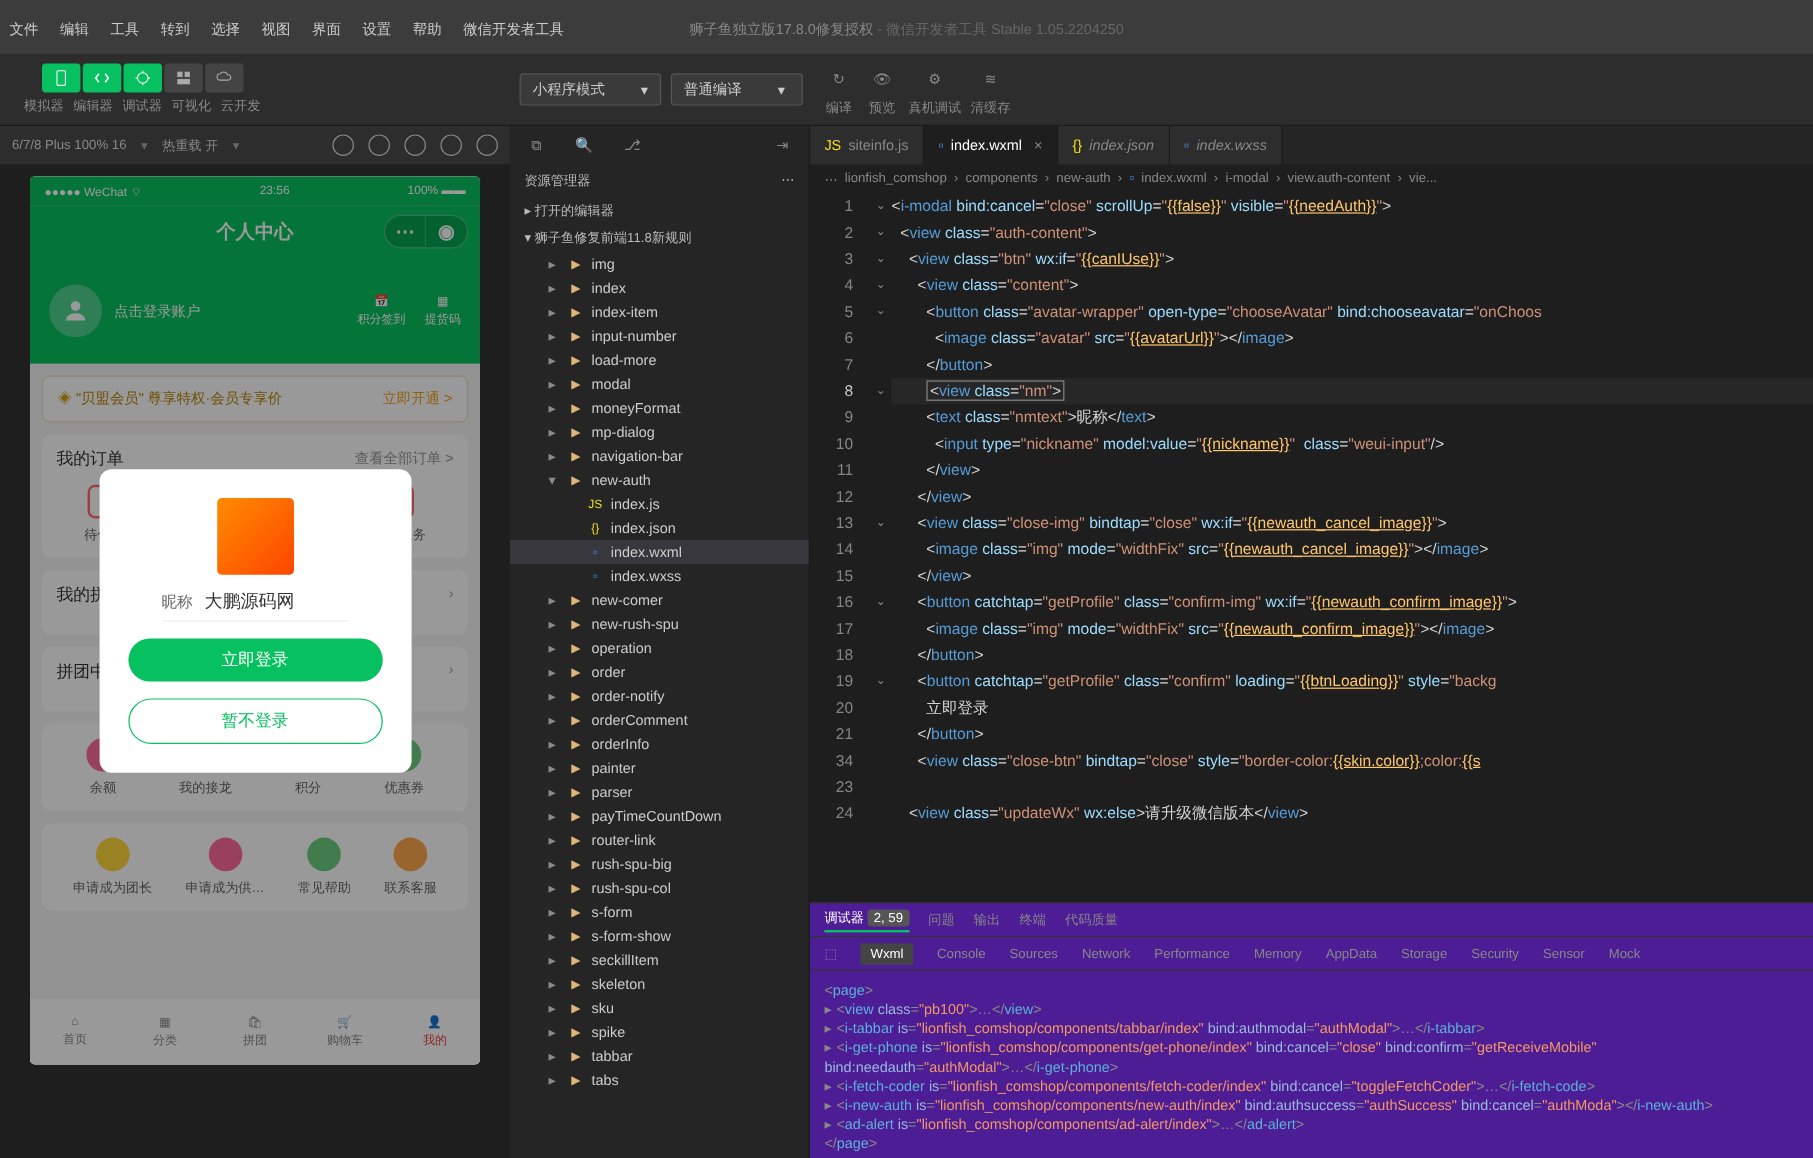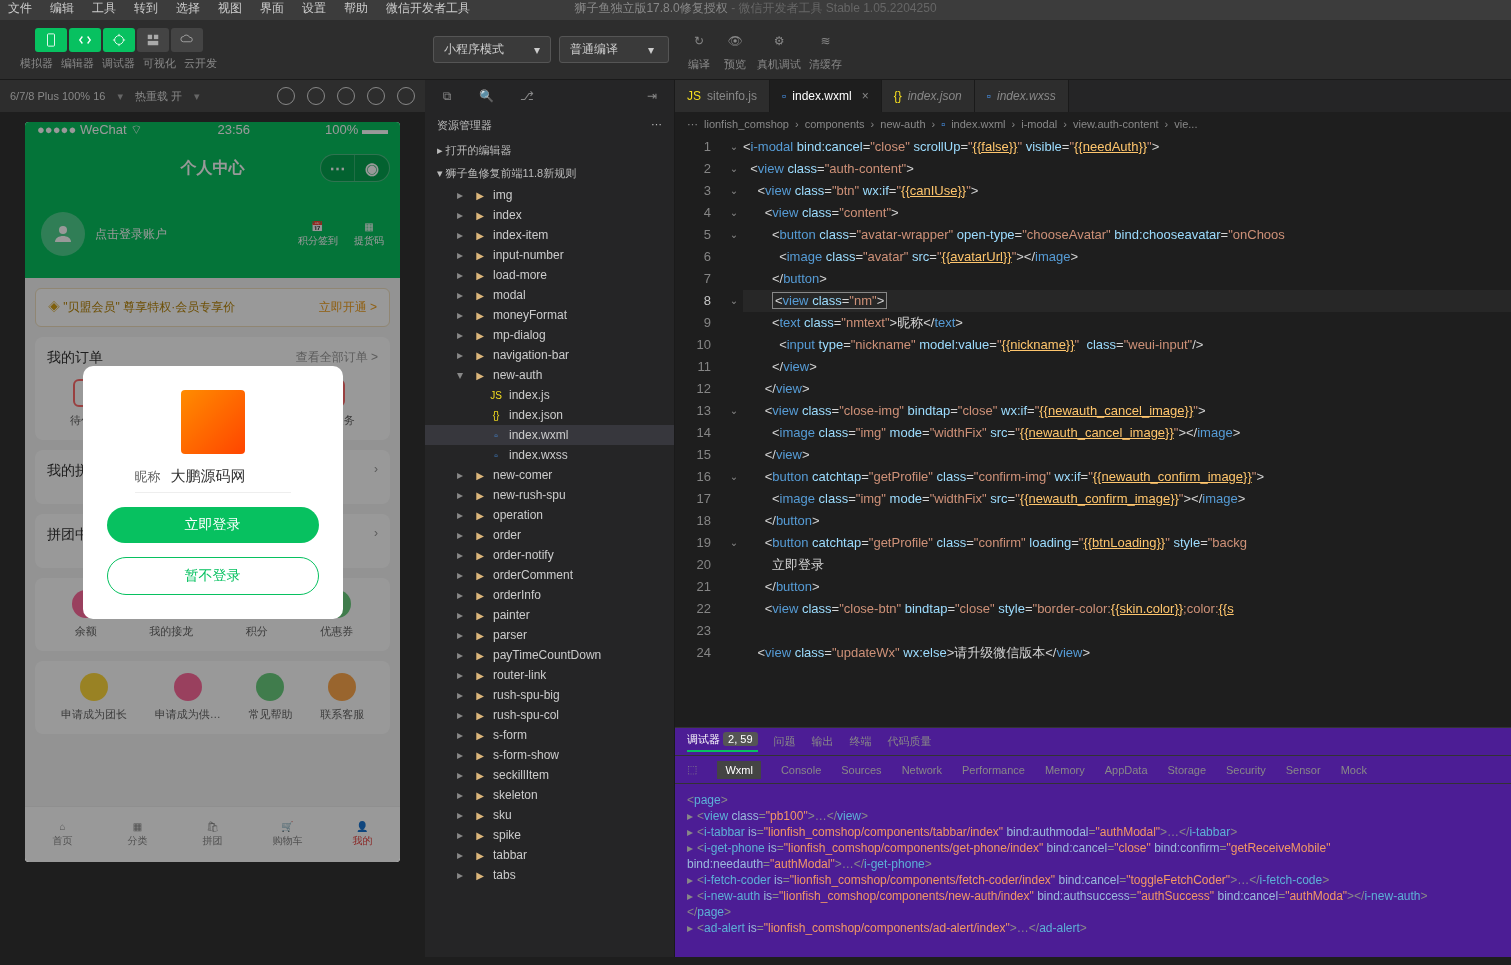--- a/index.html
+++ b/index.html
@@ -1,35 +1,35 @@
 <!DOCTYPE html>
 <html><head>
 <meta charset="utf-8">
 <style>
 *{margin:0;padding:0;box-sizing:border-box;font-family:"Microsoft YaHei",-apple-system,sans-serif}
 body{background:#1e1e1e;color:#ccc;font-size:12px;overflow:hidden;width:1511px;height:965px}
-.menubar{background:#3c3c3c;height:20px;display:flex;align-items:flex-start;padding:0 8px;gap:18px;color:#ccc}
+.menubar{background:#3c3c3c;height:45px;display:flex;align-items:flex-end;padding:12px 8px;gap:18px;color:#ccc}
 .menubar span{cursor:pointer}
 .title-center{position:absolute;left:50%;transform:translateX(-50%);color:#888}
 .toolbar{background:#2d2d2d;height:60px;display:flex;align-items:center;padding:0 20px;gap:8px;border-bottom:1px solid #1a1a1a}
 .tool-group{display:flex;flex-direction:column;align-items:center;gap:4px}
 .tool-btns{display:flex;gap:2px}
 .btn-green{background:#07c160;width:32px;height:24px;display:flex;align-items:center;justify-content:center;border-radius:3px;cursor:pointer}
 .btn-gray{background:#444;width:32px;height:24px;display:flex;align-items:center;justify-content:center;border-radius:3px;cursor:pointer}
 .tool-label{color:#888;font-size:11px}
 .dropdown{background:#3a3a3a;border:1px solid #555;padding:4px 10px;border-radius:3px;display:flex;align-items:center;gap:30px;cursor:pointer;font-size:12px}
 .icon-btn{width:28px;height:28px;display:flex;align-items:center;justify-content:center;cursor:pointer;color:#888;border-radius:3px}
 .main{display:flex;height:calc(100% - 88px)}
 .simulator{width:425px;background:#252525;display:flex;flex-direction:column}
 .sim-bar{height:32px;background:#2d2d2d;display:flex;align-items:center;padding:0 10px;gap:12px;color:#888;font-size:11px}
 .sim-bar .sp{flex:1}
 .sim-circle{width:18px;height:18px;border:1.5px solid #888;border-radius:50%;cursor:pointer}
 .phone{flex:1;display:flex;justify-content:center;align-items:flex-start;padding-top:10px;background:#1e1e1e}
 .phone-body{width:375px;height:740px;background:#f5f5f5;position:relative;overflow:hidden;border-radius:4px}
-.status-bar{height:24px;background:#07c160;color:#fff;display:flex;justify-content:space-between;padding:0 12px;font-size:13px}
+.status-bar{height:24px;background:#07c160;color:#fff;display:flex;align-items:center;justify-content:space-between;padding:0 12px;font-size:10px}
 .nav-bar{height:44px;background:#07c160;color:#fff;display:flex;align-items:center;justify-content:center;position:relative;font-size:16px;font-weight:700}
 .capsule{position:absolute;right:10px;display:flex;background:rgba(0,0,0,0.15);border-radius:14px;border:1px solid rgba(255,255,255,0.3)}
 .capsule span{width:34px;height:26px;display:flex;align-items:center;justify-content:center;color:#fff;font-size:16px}
 .capsule span:first-child{border-right:1px solid rgba(255,255,255,0.2)}
 .user-header{height:88px;background:#07c160;display:flex;align-items:center;padding:0 16px;color:#fff;justify-content:space-between}
 .user-left{display:flex;align-items:center;gap:10px}
 .avatar-ph{width:44px;height:44px;background:rgba(255,255,255,0.3);border-radius:50%;display:flex;align-items:center;justify-content:center}
 .user-right{display:flex;gap:16px;font-size:10px}
 .uc{display:flex;flex-direction:column;align-items:center;gap:2px}
 .vip-bar{margin:10px;padding:10px 12px;background:#fff;border:1px solid #f0e0c0;border-radius:6px;display:flex;align-items:center;justify-content:space-between;font-size:12px;color:#b8860b}
@@ -572,21 +572,21 @@
           <div>12</div>
           <div>13</div>
           <div>14</div>
           <div>15</div>
           <div>16</div>
           <div>17</div>
           <div>18</div>
           <div>19</div>
           <div>20</div>
           <div>21</div>
-          <div>22</div>
+          <div>34</div>
           <div>23</div>
           <div>24</div>
         </div>
       <div class="fold-col" id="foldcol">
           <div>⌄</div>
           <div>⌄</div>
           <div>⌄</div>
           <div>⌄</div>
           <div>⌄</div>
           <div></div>
@@ -633,18 +633,18 @@
         <span>Sensor</span>
         <span>Mock</span>
       </div>
       <div class="dbg-content">
 <div>&lt;<span class="dt">page</span>&gt;</div>
 <div><span class="arr">▸</span>&lt;<span class="dt">view</span> <span class="da">class</span>=<span class="ds">"pb100"</span>&gt;…&lt;/<span class="dt">view</span>&gt;</div>
 <div><span class="arr">▸</span>&lt;<span class="dt">i-tabbar</span> <span class="da">is</span>=<span class="ds">"lionfish_comshop/components/tabbar/index"</span> <span class="da">bind:authmodal</span>=<span class="ds">"authModal"</span>&gt;…&lt;/<span class="dt">i-tabbar</span>&gt;</div>
 <div><span class="arr">▸</span>&lt;<span class="dt">i-get-phone</span> <span class="da">is</span>=<span class="ds">"lionfish_comshop/components/get-phone/index"</span> <span class="da">bind:cancel</span>=<span class="ds">"close"</span> <span class="da">bind:confirm</span>=<span class="ds">"getReceiveMobile"</span> <span class="da">bind:needauth</span>=<span class="ds">"authModal"</span>&gt;…&lt;/<span class="dt">i-get-phone</span>&gt;</div>
 <div><span class="arr">▸</span>&lt;<span class="dt">i-fetch-coder</span> <span class="da">is</span>=<span class="ds">"lionfish_comshop/components/fetch-coder/index"</span> <span class="da">bind:cancel</span>=<span class="ds">"toggleFetchCoder"</span>&gt;…&lt;/<span class="dt">i-fetch-code</span>&gt;</div>
 <div><span class="arr">▸</span>&lt;<span class="dt">i-new-auth</span> <span class="da">is</span>=<span class="ds">"lionfish_comshop/components/new-auth/index"</span> <span class="da">bind:authsuccess</span>=<span class="ds">"authSuccess"</span> <span class="da">bind:cancel</span>=<span class="ds">"authModa"</span>&gt;&lt;/<span class="dt">i-new-auth</span>&gt;</div>
+<div><span class="arr">▸</span>&lt;<span class="dt">ad-alert</span> <span class="da">is</span>=<span class="ds">"lionfish_comshop/components/ad-alert/index"</span>&gt;…&lt;/<span class="dt">ad-alert</span>&gt;</div>
 <div>&lt;/<span class="dt">page</span>&gt;</div>
-<div><span class="arr">▸</span>&lt;<span class="dt">ad-alert</span> <span class="da">is</span>=<span class="ds">"lionfish_comshop/components/ad-alert/index"</span>&gt;…&lt;/<span class="dt">ad-alert</span>&gt;</div>
       </div>
     </div>
   </div>
 </div>
 
 </body></html>

